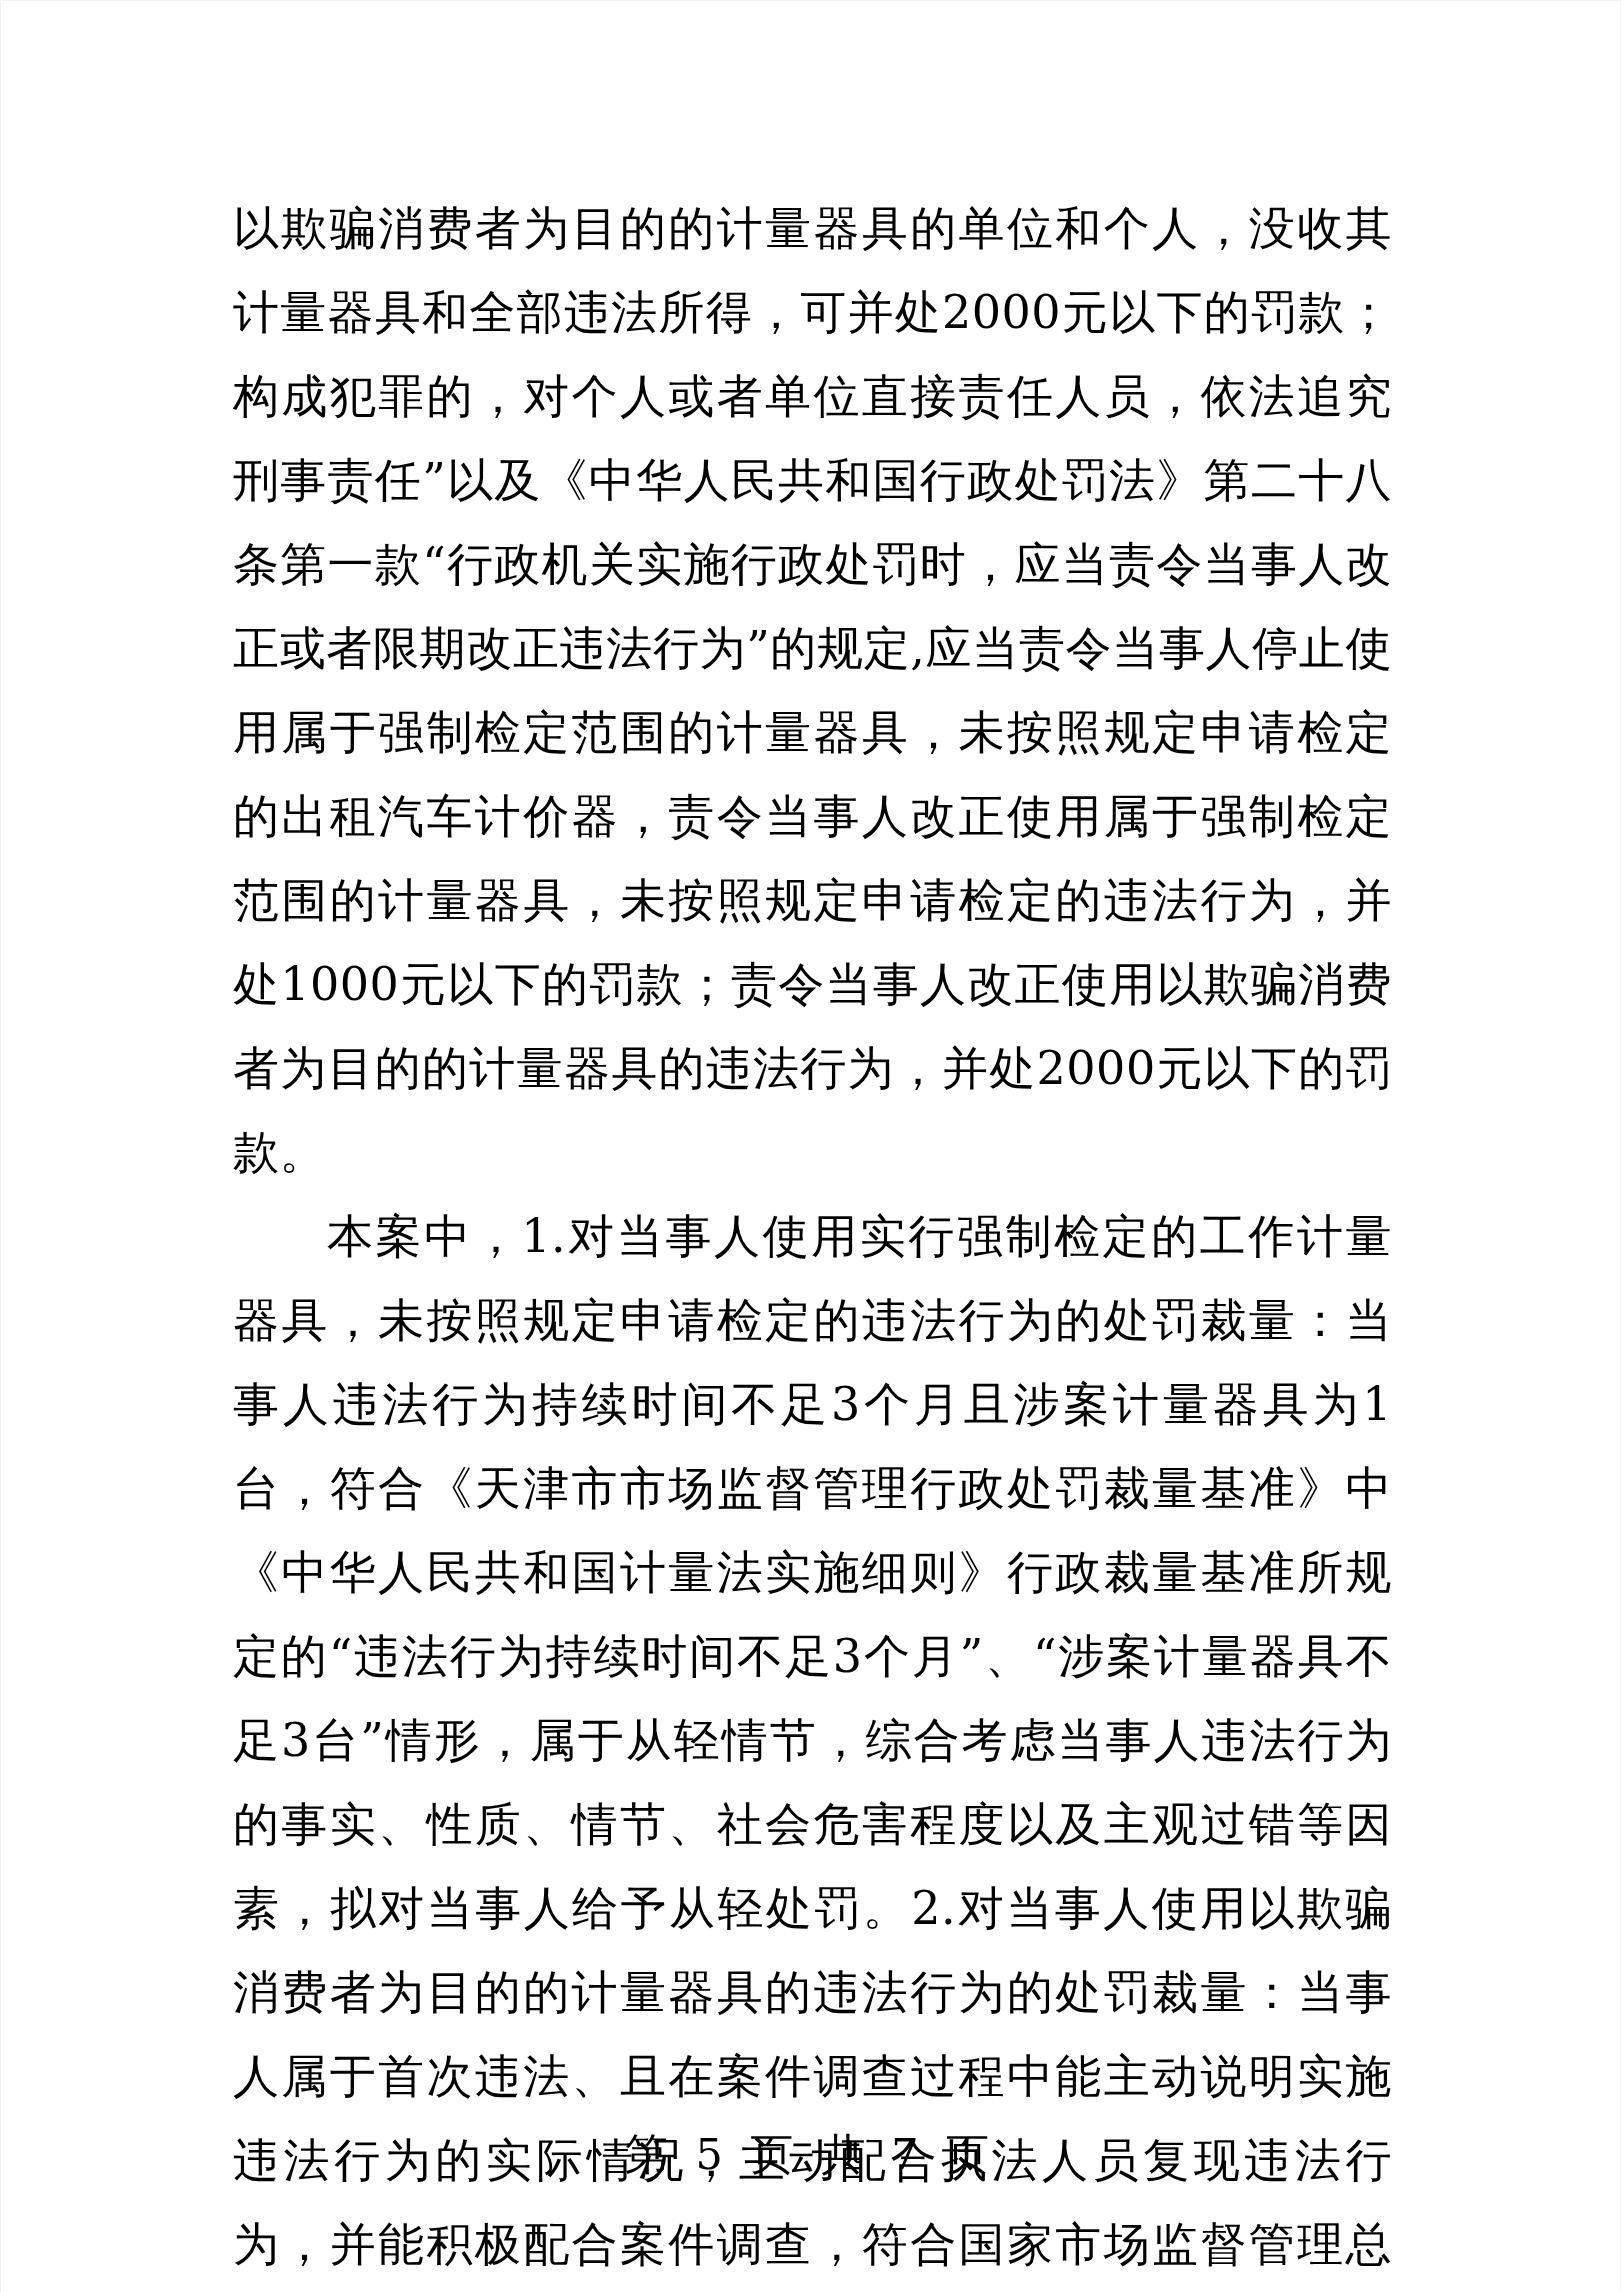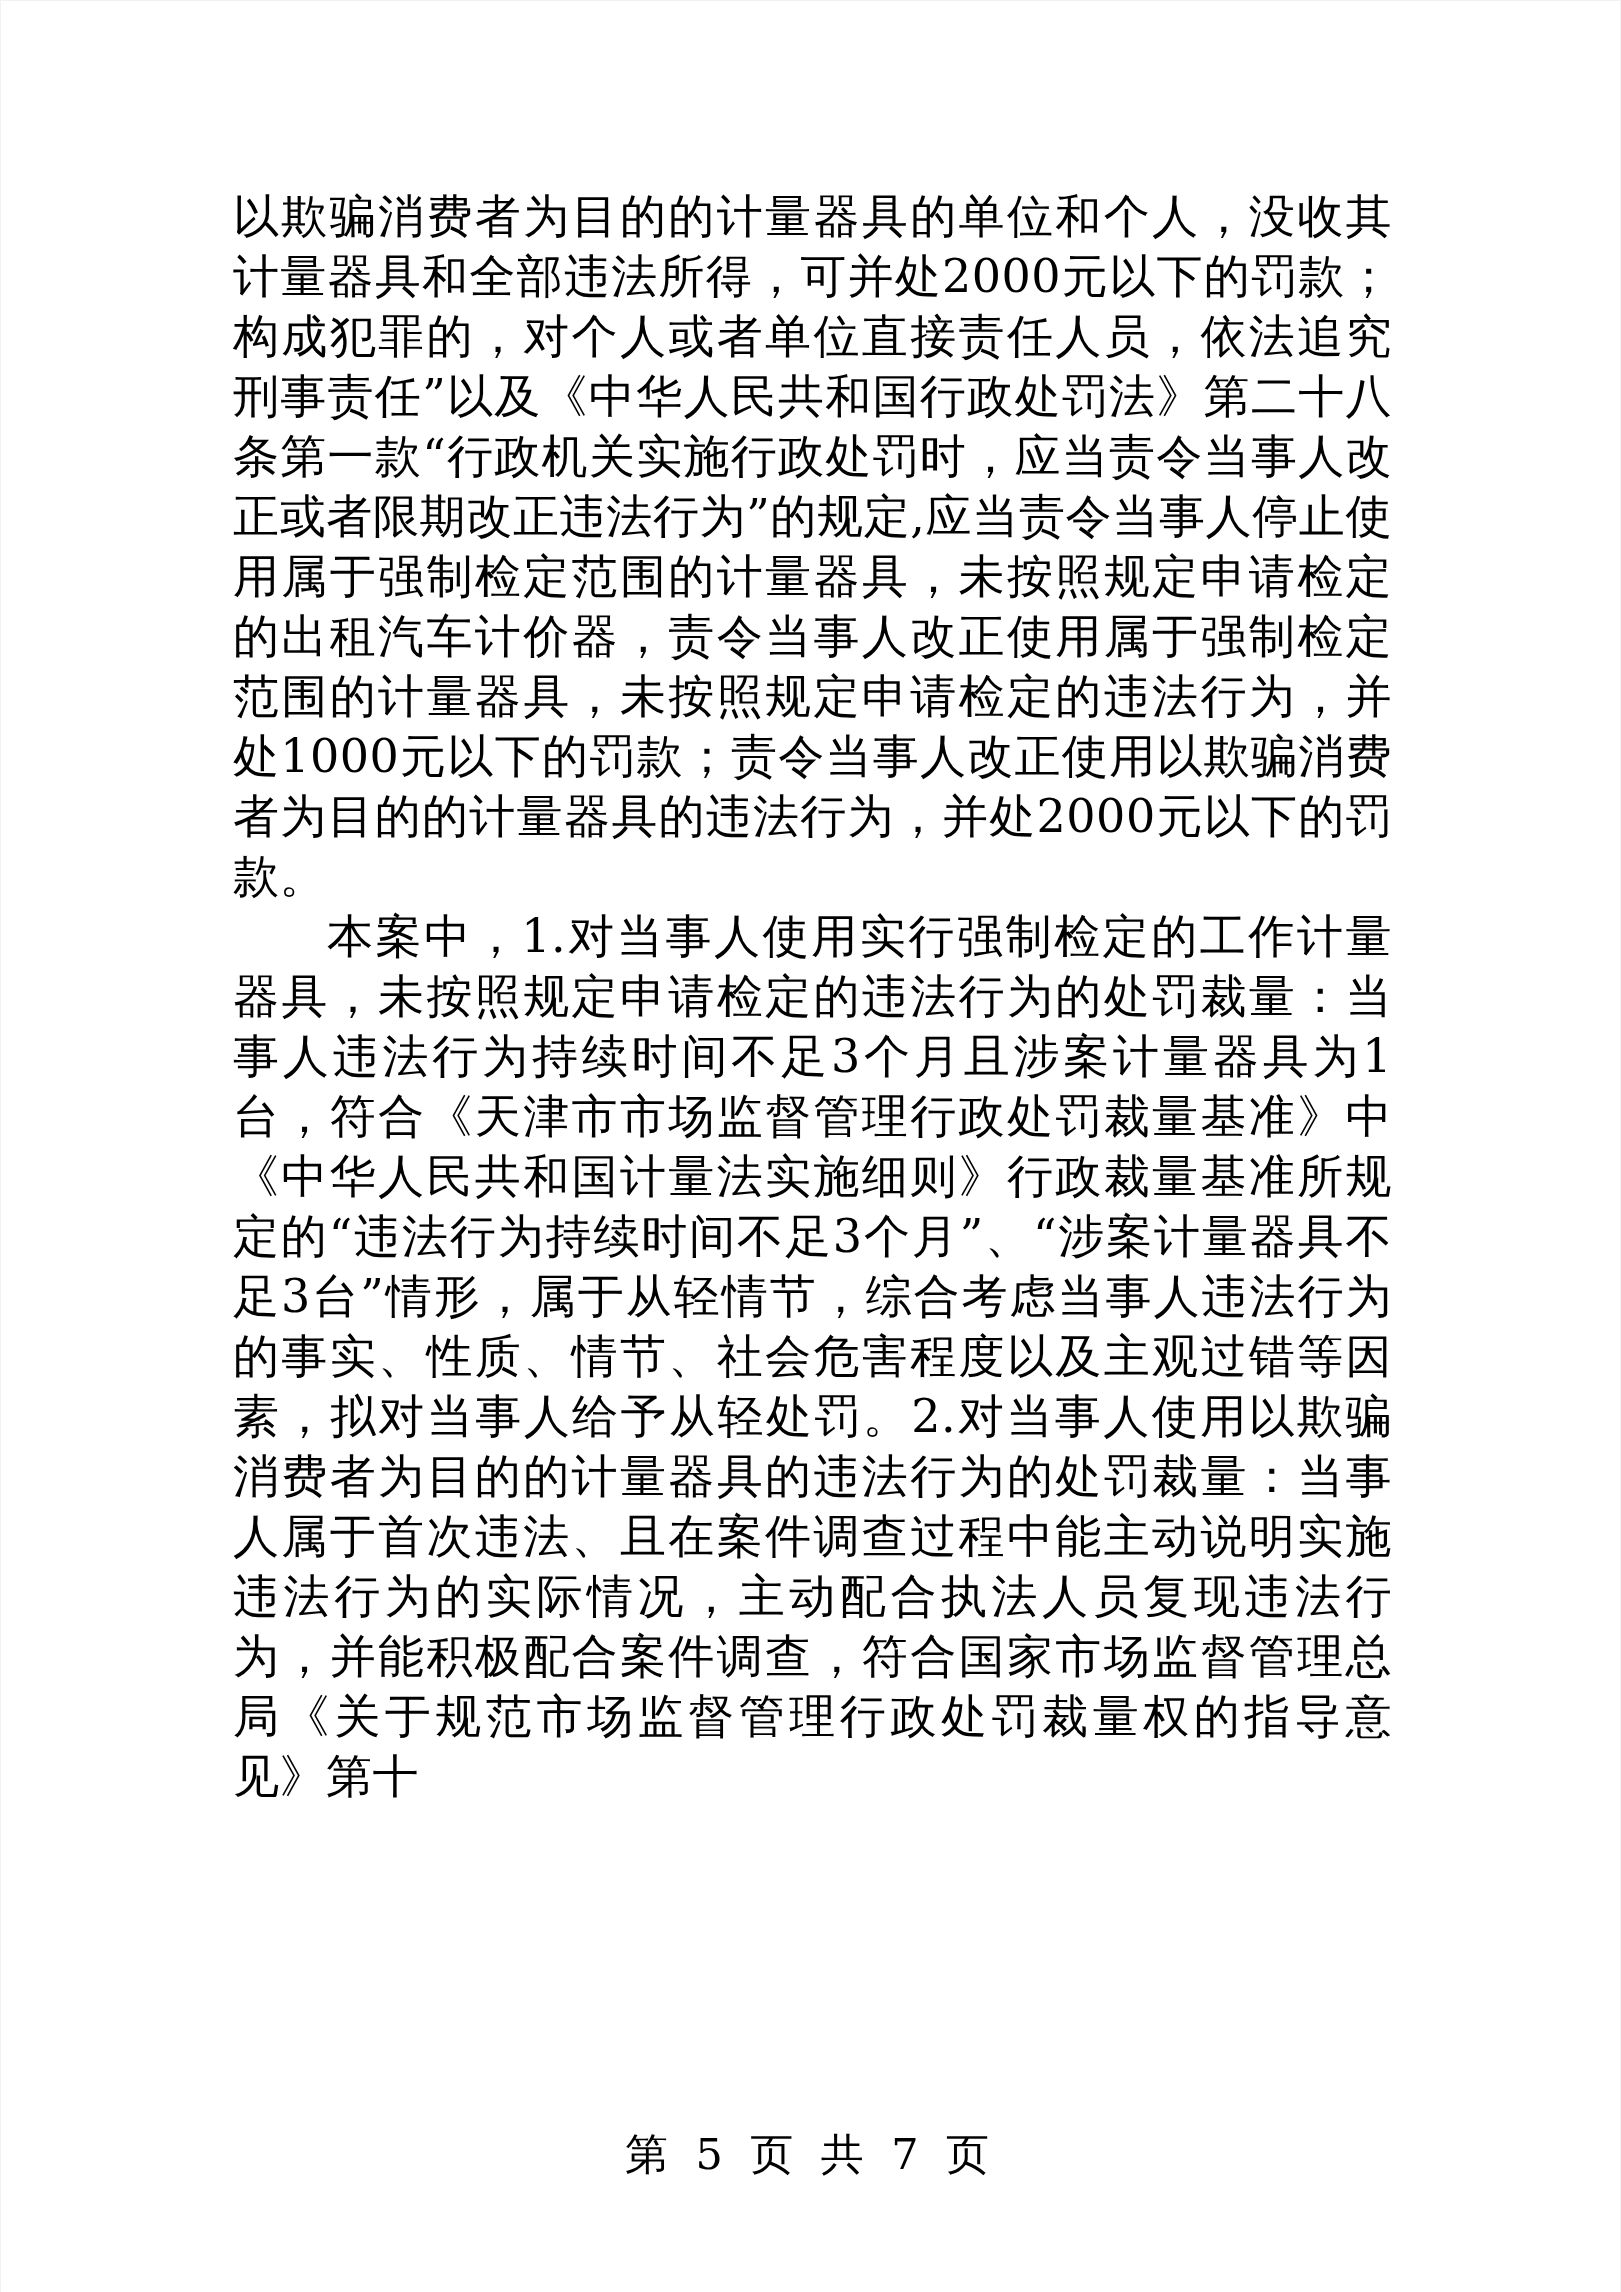--- a/index.html
+++ b/index.html
@@ -40,21 +40,21 @@
     position: absolute;
     left: 233px;
     top: 186px;
     width: 1159px;
   }
 
   .para {
     margin: 0 0 0 0;
     color: #000000;
     font-size: 46px;
-    line-height: 60px;
+    line-height: 84px;
     letter-spacing: 0.5px;
     text-align: justify;
     text-justify: inter-character;
     text-align-last: left;
     word-break: break-all;
     font-family: "DejaVu Serif", "Liberation Serif", serif;
     font-weight: 400;
   }
 
   .para + .para {

